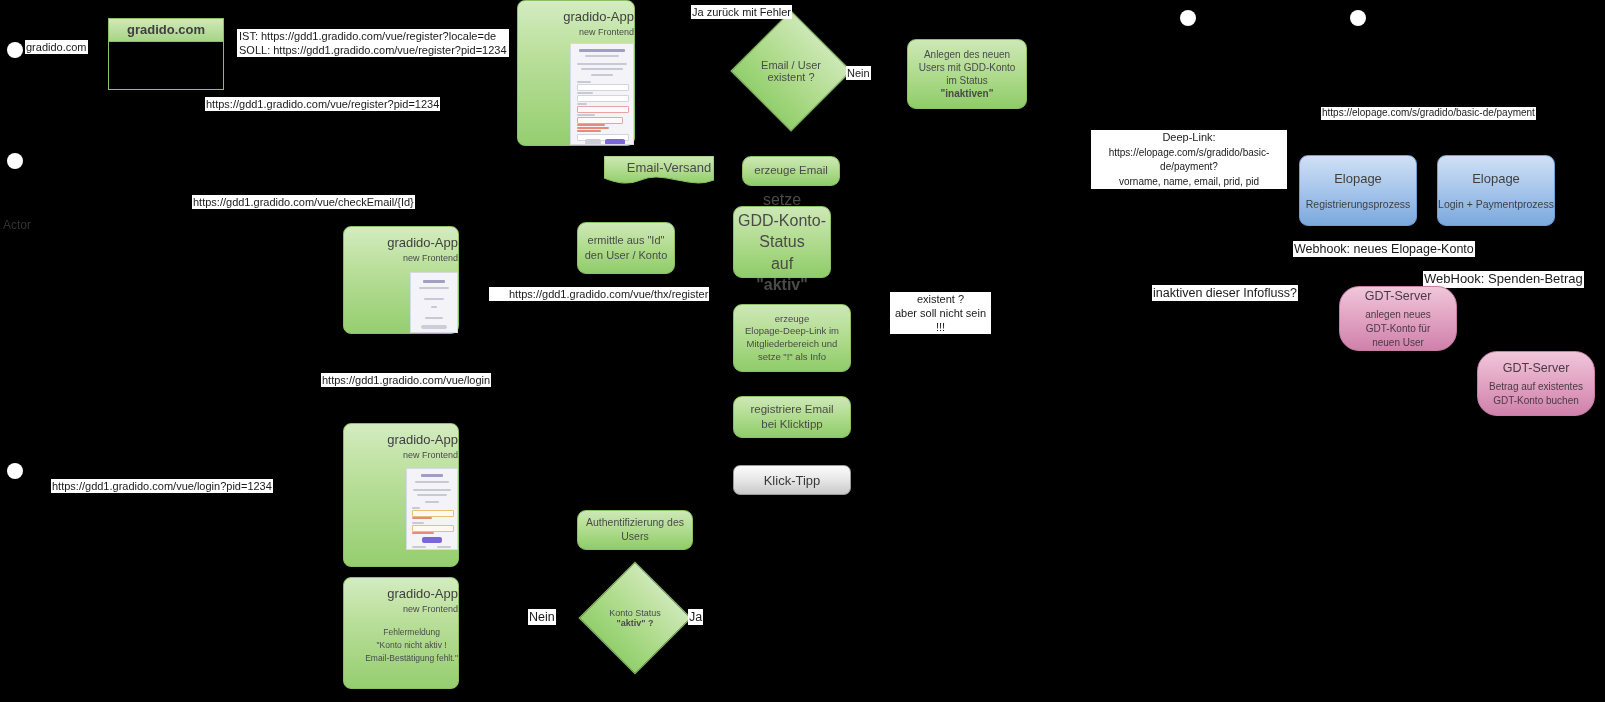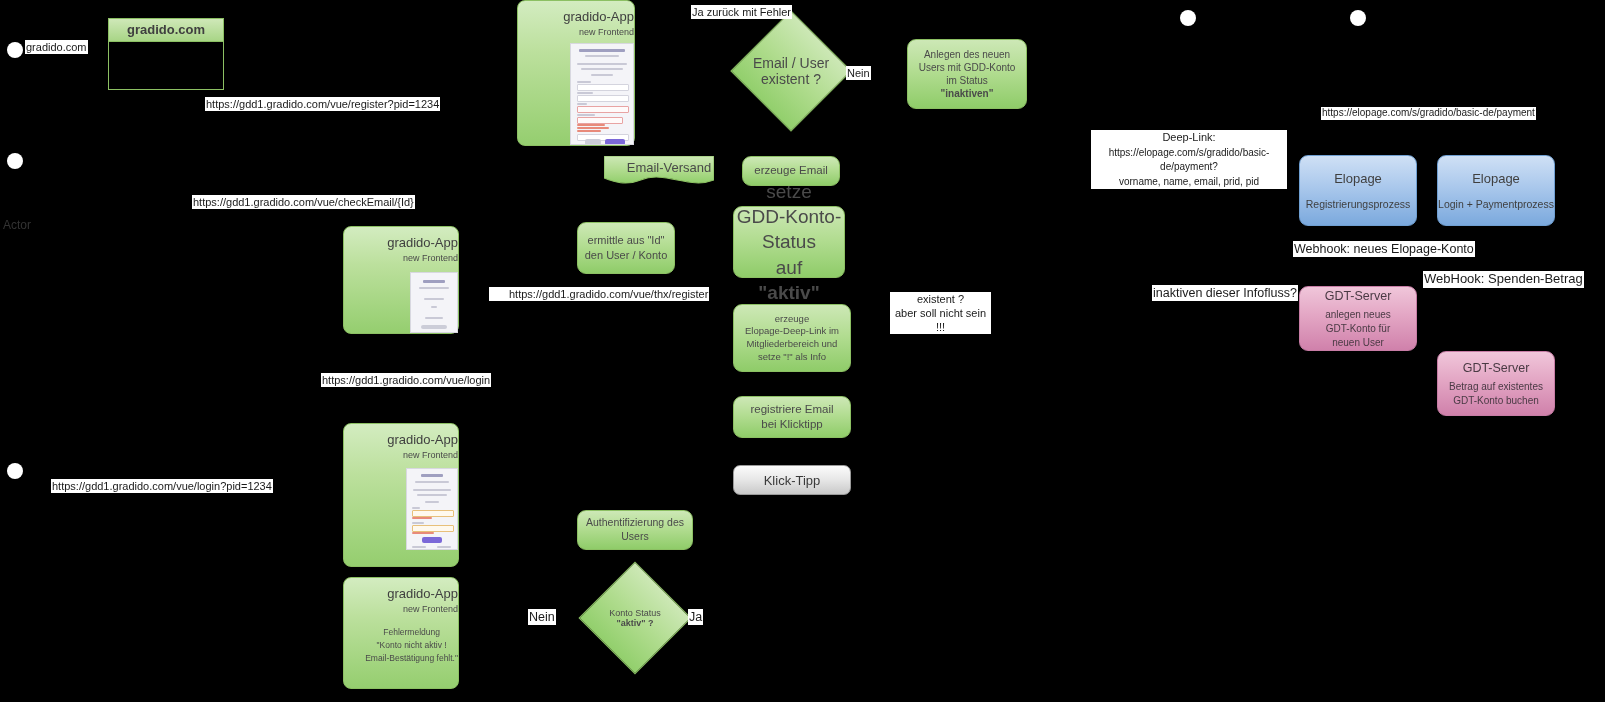--- a/index.html
+++ b/index.html
@@ -178,29 +178,30 @@
     text-align: center;
     color: #3f3f3f;
   }
   .bluebox .bt { font-size: 13px; }
   .bluebox .bs { font-size: 10.5px; margin-top: 12px; }
 
   
   .pinkbox {
     background: linear-gradient(180deg, #f0c6da 0%, #e3a6c4 45%, #d081ab 100%);
     border: 1px solid #c77ca5;
-    border-radius: 9px;
+    border-radius: 20px;
     box-shadow: 2px 3px 5px rgba(0,0,0,0.5);
     display: flex;
     flex-direction: column;
     align-items: center;
     justify-content: center;
     text-align: center;
     color: #4a3a44;
     line-height: 1.38;
+    margin-left: 40px;
   }
   .pinkbox .pt { font-size: 12.5px; margin-bottom: 3px; }
   .pinkbox .ps { font-size: 10px; }
 
   
   .greybox {
     background: linear-gradient(180deg, #fbfbfb 0%, #e6e6e6 50%, #c9c9c9 100%);
     border: 1px solid #9a9a9a;
     border-radius: 7px;
     box-shadow: 2px 3px 4px rgba(0,0,0,0.5);
@@ -251,20 +252,24 @@
   <div class="circle" style="left:1350px; top:10px; width:16px; height:16px;"></div>
 
   <div class="lane-caption" style="left:3px; top:218px;">Actor</div>
 
   <div class="wlabel" style="left:25px; top:40px;">gradido.com</div>
 
   <div class="node winbox" style="left:108px; top:18px; width:116px; height:72px;">
     <div class="wintitle">gradido.com</div>
   </div>
 
+  <div class="wlabel" style="left:237px; top:29px; padding:0 2px;">
+    <div class="ist">IST: https://gdd1.gradido.com/vue/register?locale=de</div>
+    <div class="soll">SOLL: https://gdd1.gradido.com/vue/register?pid=1234</div>
+  </div>
 
   <div class="wlabel" style="left:205px; top:97px;">https://gdd1.gradido.com/vue/register?pid=1234</div>
 
   <div class="wlabel" style="left:192px; top:195px;">https://gdd1.gradido.com/vue/checkEmail/{Id}</div>
 
   <div class="wlabel" style="left:489px; top:287px;padding-left:20px;">https://gdd1.gradido.com/vue/thx/register</div>
 
   <div class="wlabel" style="left:321px; top:373px;">https://gdd1.gradido.com/vue/login</div>
 
   <div class="wlabel" style="left:51px; top:479px;">https://gdd1.gradido.com/vue/login?pid=1234</div>
@@ -348,21 +353,21 @@
           <stop offset="100%" stop-color="#92cf6c"></stop>
         </linearGradient>
       </defs>
       <path d="M0,0 L90,0 L90,24 C70,34 50,14 30,24 C18,30 8,26 0,22 Z" fill="url(#gdoc)" stroke="#8cc063" stroke-width="1"></path>
     </svg>
     <div class="dlabel" style="font-size:13px; padding-top:4px;">Email-Versand</div>
   </div>
 
   <div class="diamond" style="left:748px; top:28px; width:86px; height:86px;">
     <div class="dshape"></div>
-    <div class="dtext" style="font-size:14px;">
+    <div class="dtext" style="font-size:11px;">
       <div>Email / User</div>
       <div>existent ?</div>
     </div>
   </div>
 
   <div class="wlabel" style="left:691px; top:5px;">Ja  zurück mit Fehler</div>
   <div class="wlabel" style="left:846px; top:66px;">Nein</div>
 
   <div class="node greenbox" style="left:907px; top:39px; width:120px; height:70px; font-size:10px;">
     <div>Anlegen des neuen</div>
@@ -373,21 +378,21 @@
 
   <div class="node greenbox" style="left:742px; top:156px; width:98px; height:30px; font-size:11.5px;">
     <div>erzeuge Email</div>
   </div>
 
   <div class="node greenbox" style="left:577px; top:222px; width:98px; height:52px; font-size:11px;">
     <div>ermittle aus "Id"</div>
     <div>den User / Konto</div>
   </div>
 
-  <div class="node greenbox" style="left:733px; top:206px; width:112px; height:72px; font-size:19px;">
+  <div class="node greenbox" style="left:733px; top:206px; width:98px; height:72px; font-size:16px;">
     <div>setze</div>
     <div>GDD-Konto-Status</div>
     <div>auf</div>
     <div style="font-weight:bold;">"aktiv"</div>
   </div>
 
   <div class="node greenbox" style="left:733px; top:304px; width:118px; height:68px; font-size:9.5px;">
     <div>erzeuge</div>
     <div>Elopage-Deep-Link im</div>
     <div>Mitgliederbereich und</div>

